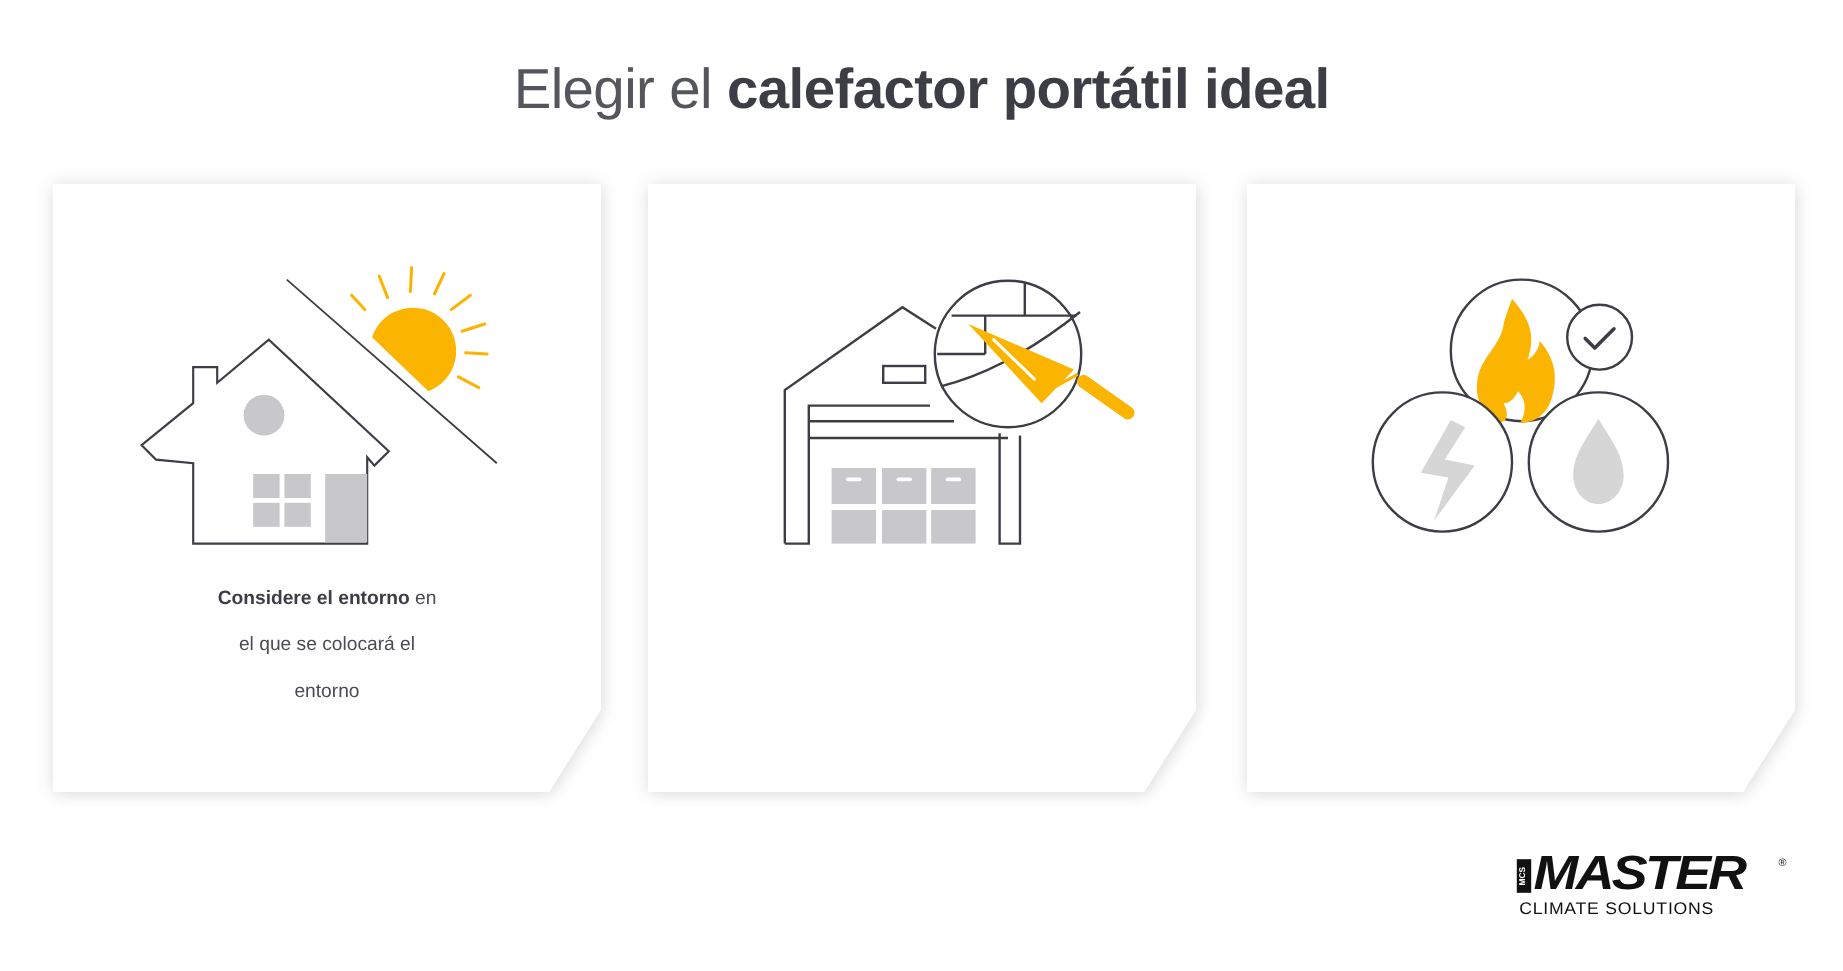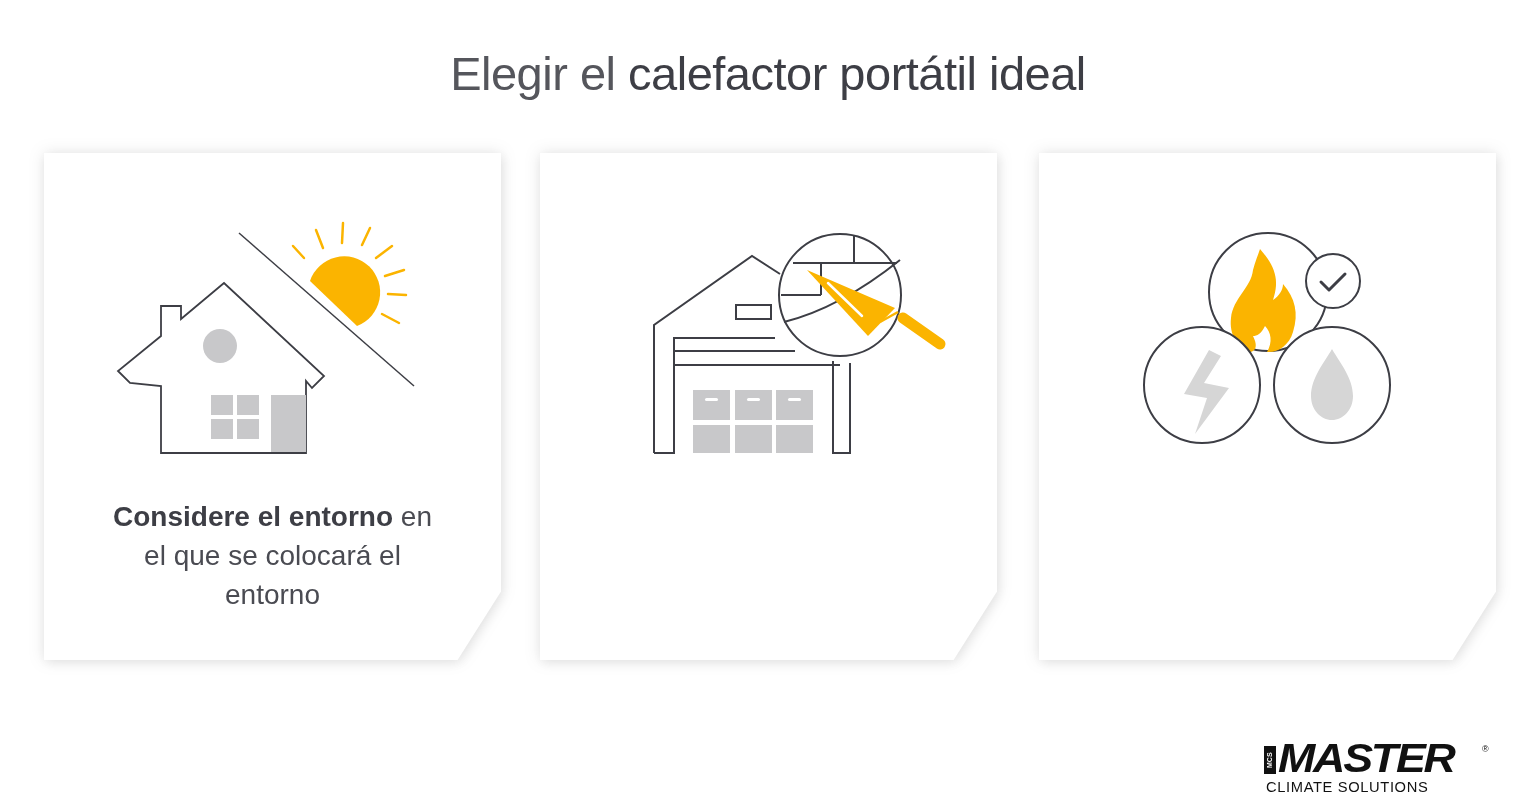--- a/index.html
+++ b/index.html
@@ -5,39 +5,39 @@
   html, body { margin:0; padding:0; }
   body {
     width:1536px; height:809px; background:#ffffff; position:relative; overflow:hidden;
     font-family:"Liberation Sans", "DejaVu Sans", sans-serif; color:#3d3e45;
   }
   .title {
     position:absolute; top:44px; left:0; width:1536px; text-align:center;
     font-size:47px; letter-spacing:-0.5px; color:#3d3e45; line-height:60px;
   }
   .title .light { font-weight:300; color:#55565c;margin-top:20px; }
-  .title .bold { font-weight:400; }
+  .title .bold { font-weight:700; }
   .card-wrap {
     position:absolute; top:153px; width:457px; height:507px;
     filter: drop-shadow(0 0 8px rgba(0,0,0,0.10)) drop-shadow(2px 3px 6px rgba(0,0,0,0.06));
   }
   .card {
     width:100%; height:100%; background:#ffffff;
     clip-path: polygon(0 0, 100% 0, 100% 86.5%, 90.5% 100%, 0 100%);
     position:relative;
   }
   .icon-area { position:absolute; left:0; top:55px; width:100%; height:260px; }
   .icon-area svg { position:absolute; }
   .caption {
-    position:absolute; left:0; top:344px; width:100%; text-align:center;
-    font-size:28px; line-height:39px; color:#3d3e45;
+    position:absolute; left:0; top:326px; width:100%; text-align:center;
+    font-size:16px; line-height:39px; color:#3d3e45;
   }
   .caption .b { font-weight:700; }
   .caption .l { font-weight:400; color:#4a4b52; }
-  .logo { position:absolute; left:1264px; top:712px; width:230px; height:56px;margin-top:30px; }
+  .logo { position:absolute; left:1264px; top:712px; width:230px; height:56px; }
   .logo .mcs {
     position:absolute; left:0; top:4px; width:12px; height:28px; background:#111;
     color:#fff; font-size:7px; font-weight:700; writing-mode:vertical-rl; transform:rotate(180deg);
     text-align:center; line-height:12px;
   }
   .logo .master {
     position:absolute; left:14px; top:-4px; font-size:40px; font-weight:900; font-style:italic;
     letter-spacing:-2px; color:#111; line-height:40px; transform:scaleX(1.12); transform-origin:left;
   }
   .logo .reg { position:absolute; left:218px; top:2px; font-size:9px; color:#111; }

